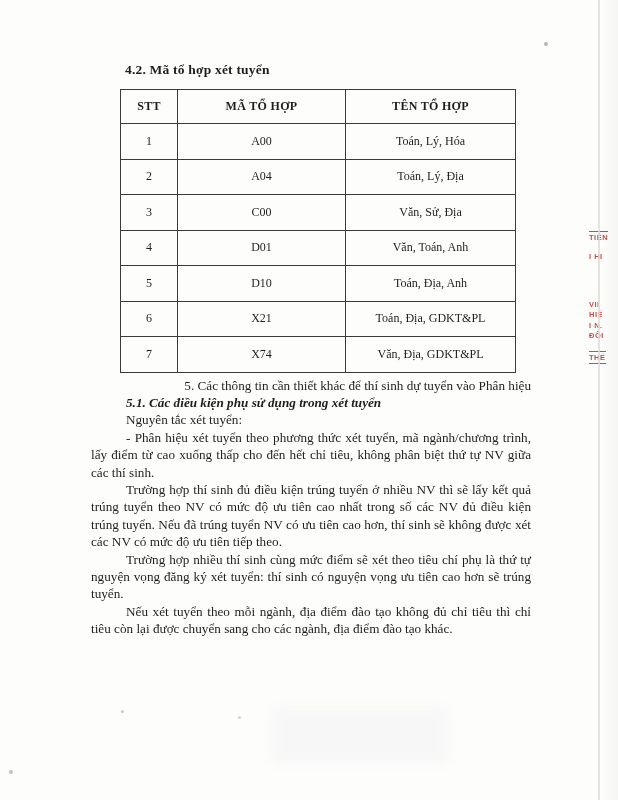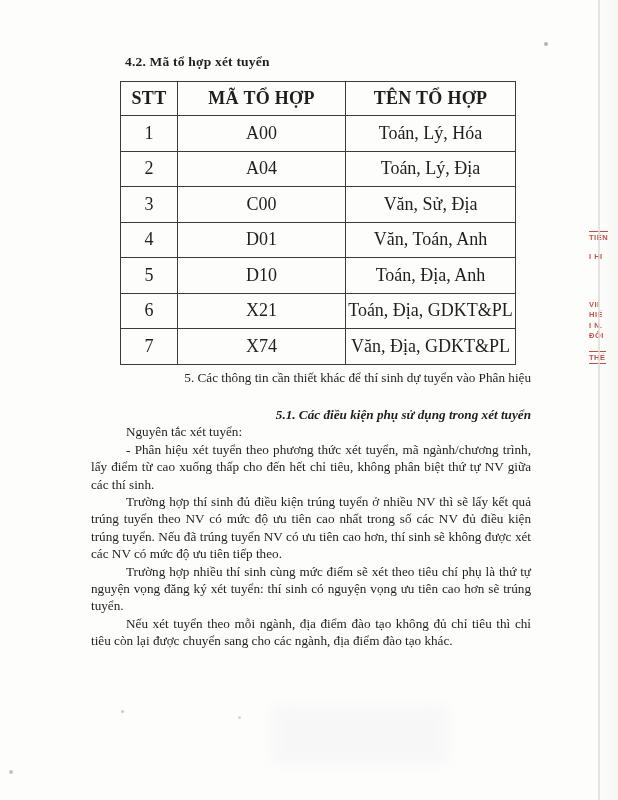--- a/index.html
+++ b/index.html
@@ -31,40 +31,40 @@
     position: absolute;
     top: 0;
     right: 0;
     width: 18px;
     height: 800px;
     background: linear-gradient(to right, rgba(0,0,0,0.00), rgba(0,0,0,0.03));
   }
   .content {
     position: absolute;
     left: 91px;
-    top: 54px;
+    top: 62px;
     width: 440px;
   }
   .section-title {
     font-weight: bold;
     font-size: 13.5px;
     margin: 0 0 11px 34px;
     letter-spacing: 0.2px;
   }
   table.combo {
     border-collapse: collapse;
     table-layout: fixed;
     margin-left: 29px;
     width: 395px;
   }
   table.combo th, table.combo td {
     border: 1.5px solid #3b3b3b;
     text-align: center;
     vertical-align: middle;
-    font-size: 18px;
+    font-size: 12px;
     padding: 0;
     overflow: hidden;
     font-family: Liberation Serif, serif;
   }
   table.combo th {
     height: 33px;
     font-weight: bold;
     letter-spacing: 0.3px;
   }
   table.combo td {
@@ -78,21 +78,21 @@
     margin-top: 4px;
     font-size: 13.2px;
     line-height: 17.4px;
   }
   .para {
     margin: 0;
     text-indent: 35px;
     text-align: justify;
   }
   .para.bold { font-weight: normal; text-align: right; }
-  .para.bold-italic { font-weight: bold; font-style: italic; text-align: right; margin-top: 20px; }
+  .para.bold-italic { font-weight: bold; font-style: italic; text-align: left; }
   
   .margin-stamp {
     position: absolute;
     left: 589px;
     top: 231px;
     width: 42px;
     display: flex;
     flex-direction: column;
     align-items: flex-start;
   }

